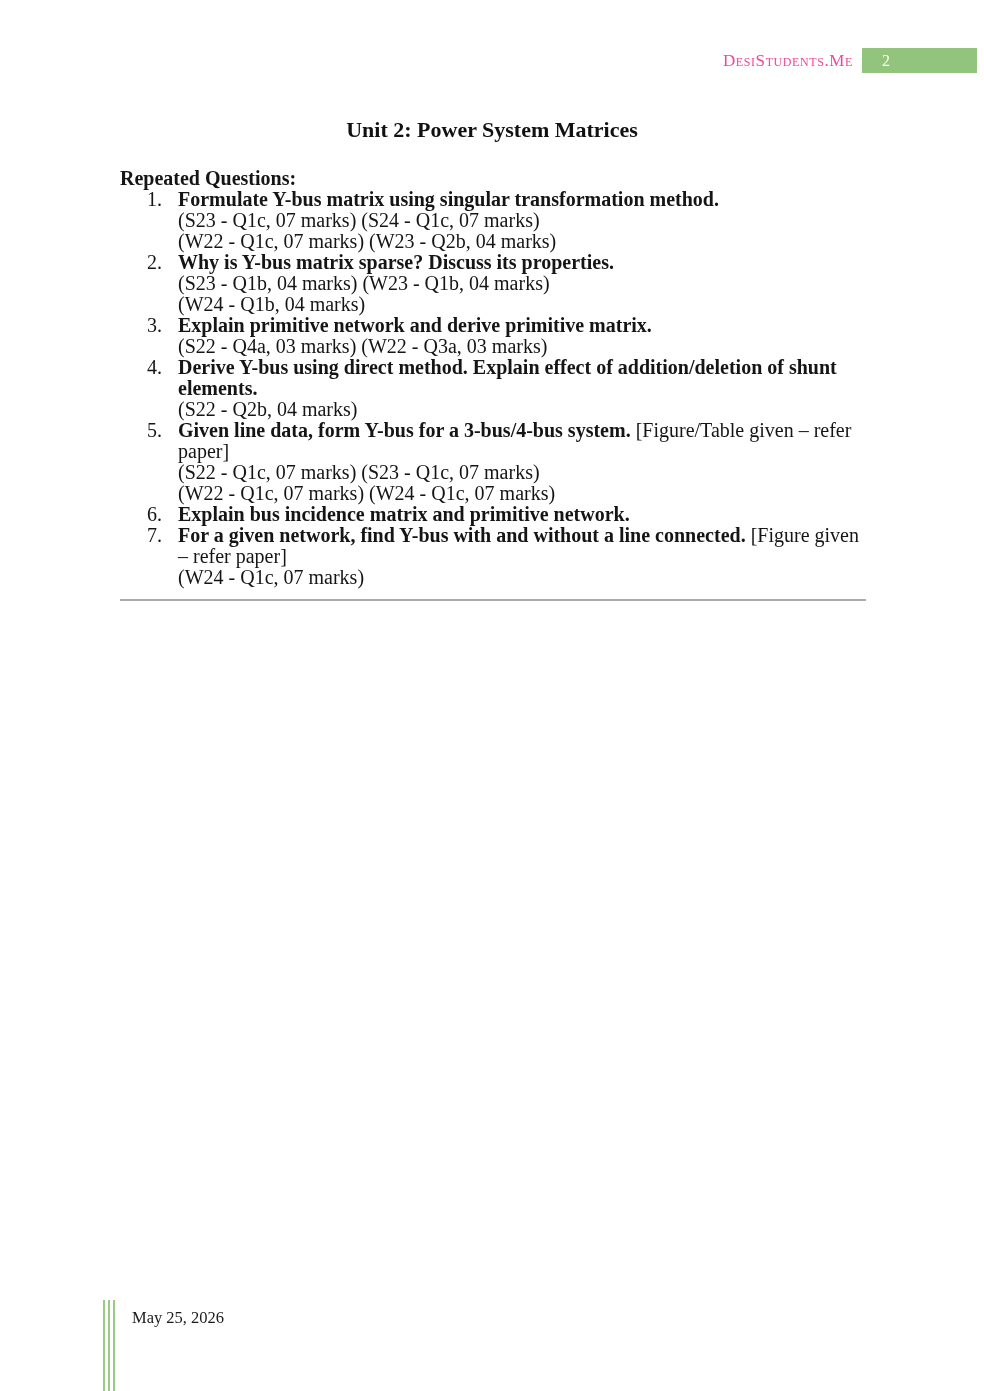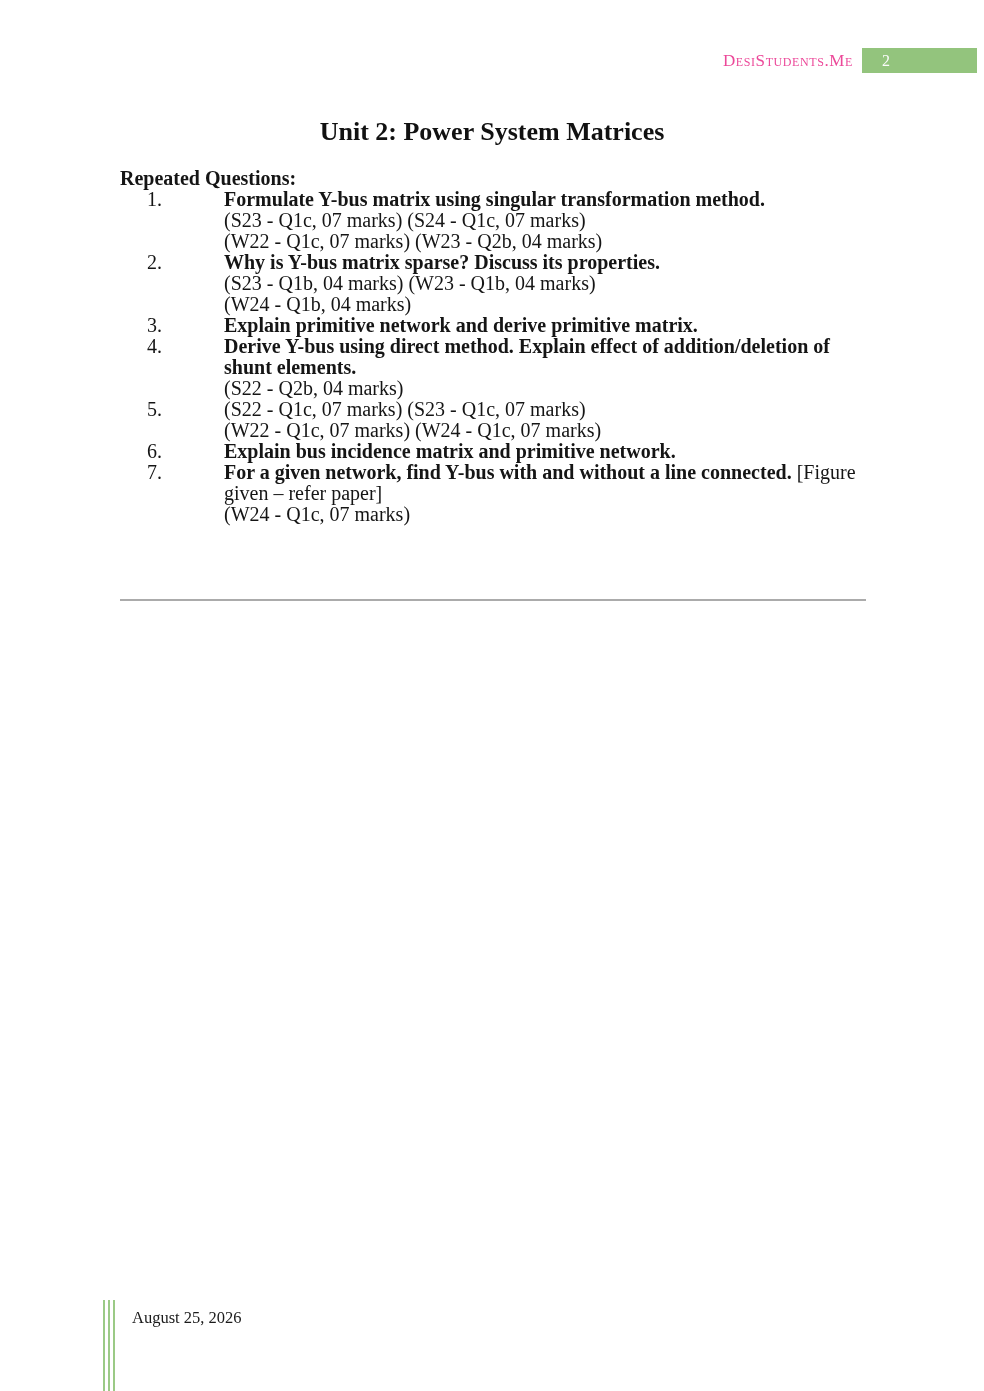--- a/index.html
+++ b/index.html
@@ -32,37 +32,37 @@
     font-size: 16px; line-height: 25px;
     padding-left: 20px;
     box-sizing: border-box;
     margin-right: 7px;
   }
 
   
   .title {
     position: absolute; top: 117px; left: 0; right: 0;
     text-align: center;
-    font-size: 26px; font-weight: bold;
+    font-size: 22px; font-weight: bold;
     color: #111;
   }
 
   
   .content {
     position: absolute; top: 168px; left: 120px; width: 746px;
     font-size: 20px; line-height: 21px;
   }
   .section-heading { font-weight: bold; }
   .item { display: flex; }
   .item-num {
     flex: none; width: 58px;
     text-align: right; padding-right: 16px;
     box-sizing: border-box;
   }
-  .item-body { flex: 1; min-width: 0; margin-left: 46px; }
+  .item-body { flex: 1; min-width: 0; }
   .item-q { font-weight: bold; }
   .item-note { font-weight: normal; }
   .marks { font-weight: normal; }
 
   
   .divider {
     position: absolute; top: 599px; left: 120px; width: 746px;
     border-top: 2px solid #ababab;
     height: 0;
   }
@@ -116,35 +116,37 @@
         <div><span class="item-q">Why is Y-bus matrix sparse? Discuss its properties.</span></div>
         <div class="marks">(S23 - Q1b, 04 marks) (W23 - Q1b, 04 marks)</div>
         <div class="marks">(W24 - Q1b, 04 marks)</div>
       </span>
     </div>
 
     <div class="item">
       <span class="item-num">3.</span>
       <span class="item-body">
         <div><span class="item-q">Explain primitive network and derive primitive matrix.</span></div>
+        <div class="marks">(S22 - Q4a, 03 marks) (W22 - Q3a, 03 marks)</div>
       </span>
     </div>
 
 
     <div class="item">
       <span class="item-num">4.</span>
       <span class="item-body">
         <div><span class="item-q">Derive Y-bus using direct method. Explain effect of addition/deletion of shunt elements.</span></div>
         <div class="marks">(S22 - Q2b, 04 marks)</div>
       </span>
     </div>
 
     <div class="item">
       <span class="item-num">5.</span>
       <span class="item-body">
+        <div><span class="item-q">Given line data, form Y-bus for a 3-bus/4-bus system.</span> <span class="item-note">[Figure/Table given – refer paper]</span></div>
         <div class="marks">(S22 - Q1c, 07 marks) (S23 - Q1c, 07 marks)</div>
         <div class="marks">(W22 - Q1c, 07 marks) (W24 - Q1c, 07 marks)</div>
       </span>
     </div>
 
     <div class="item">
       <span class="item-num">6.</span>
       <span class="item-body">
         <div><span class="item-q">Explain bus incidence matrix and primitive network.</span></div>
       </span>
@@ -157,16 +159,16 @@
         <div class="marks">(W24 - Q1c, 07 marks)</div>
       </span>
     </div>
 
   </div>
 
   <div class="divider"></div>
 
   <div class="footer">
     <div class="footer-bars"></div>
-    <div class="footer-date">August 25, 2026</div>
+    <div class="footer-date">May 25, 2026</div>
   </div>
 
 </div>
 
 </body></html>

